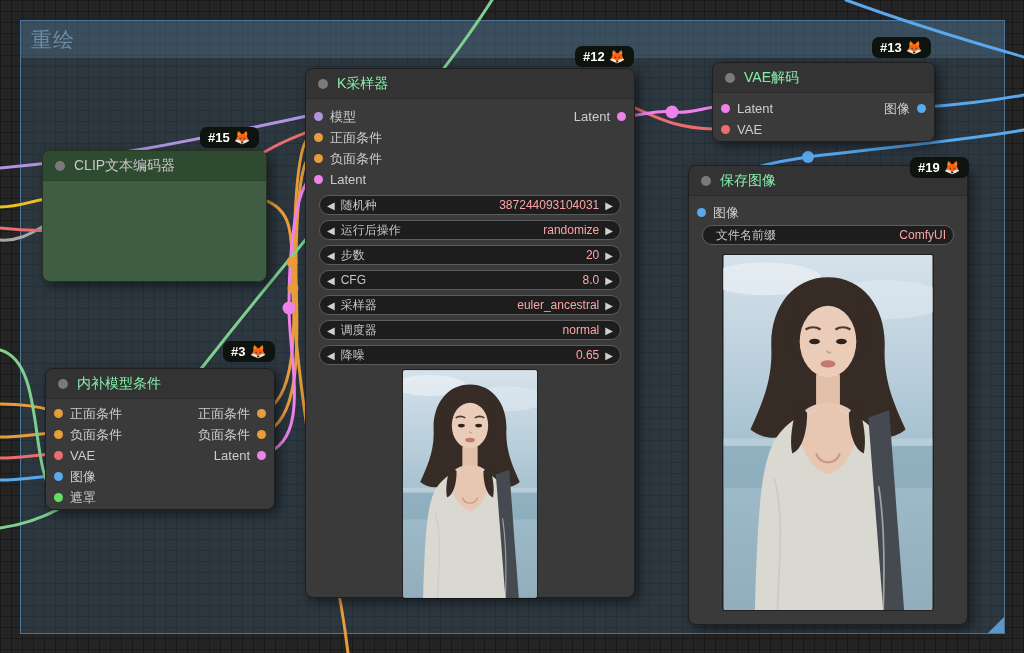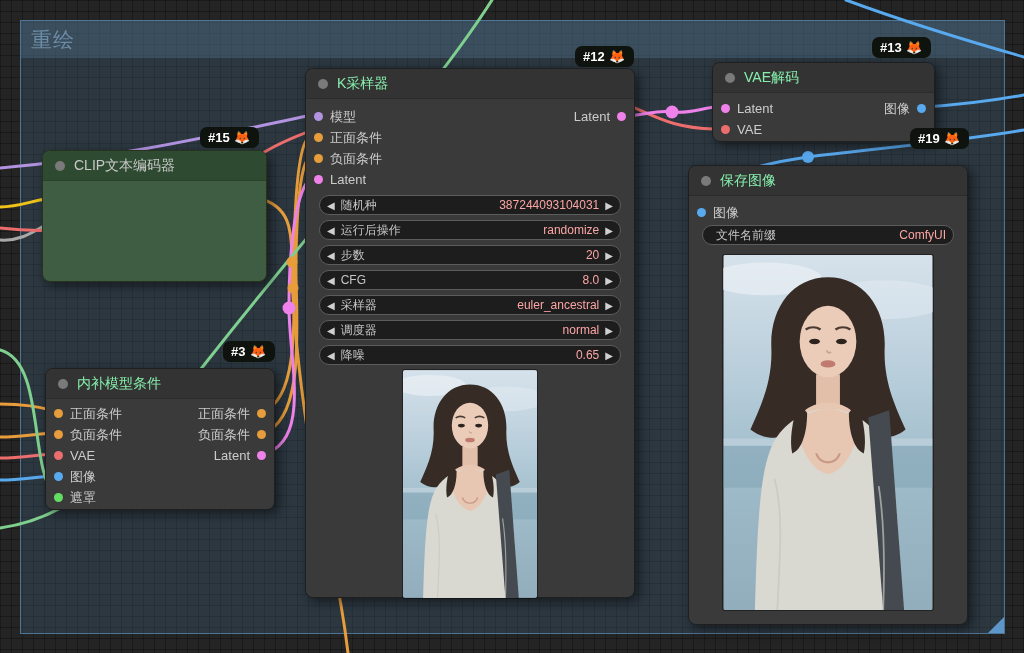--- a/index.html
+++ b/index.html
@@ -289,21 +289,21 @@
         <span class="pdot" style="background-color: rgb(236, 109, 109);"></span>
         <span>VAE</span>
       </div>
       <div class="prow out" style="top:5px;">
         <span class="pdot" style="background-color: rgb(89, 169, 239);"></span>
         <span>图像</span>
       </div>
     </div>
   </div>
 
-  <div class="badge" style="left:910px; top:128px;">
+  <div class="badge" style="left:910px; top:157px;">
     <span>#19</span>
     <span class="fox">🦊</span>
   </div>
   <div class="node" style="left:688px; top:165px; width:280px; height:460px;">
     <div class="node-title">
       <span class="tdot"></span>
       <span>保存图像</span>
     </div>
     <div class="ports" style="padding-top:6px;">
       <div class="prow">

